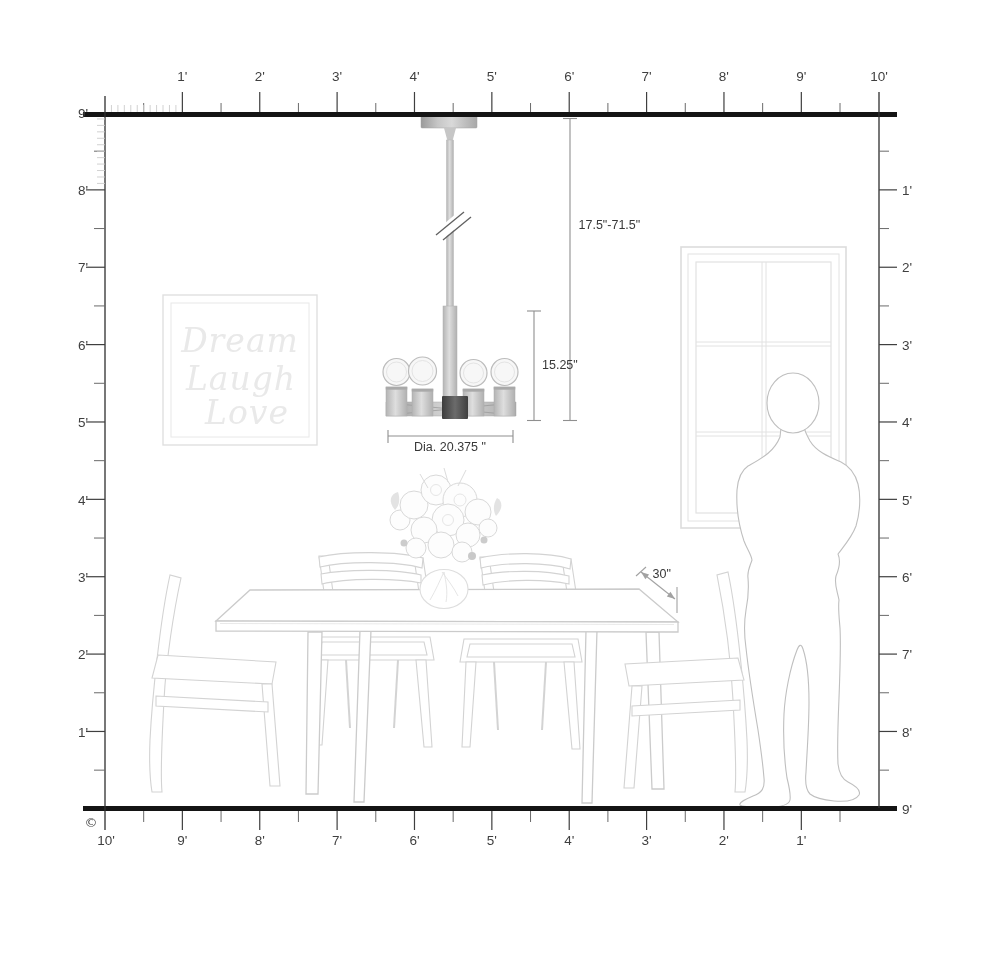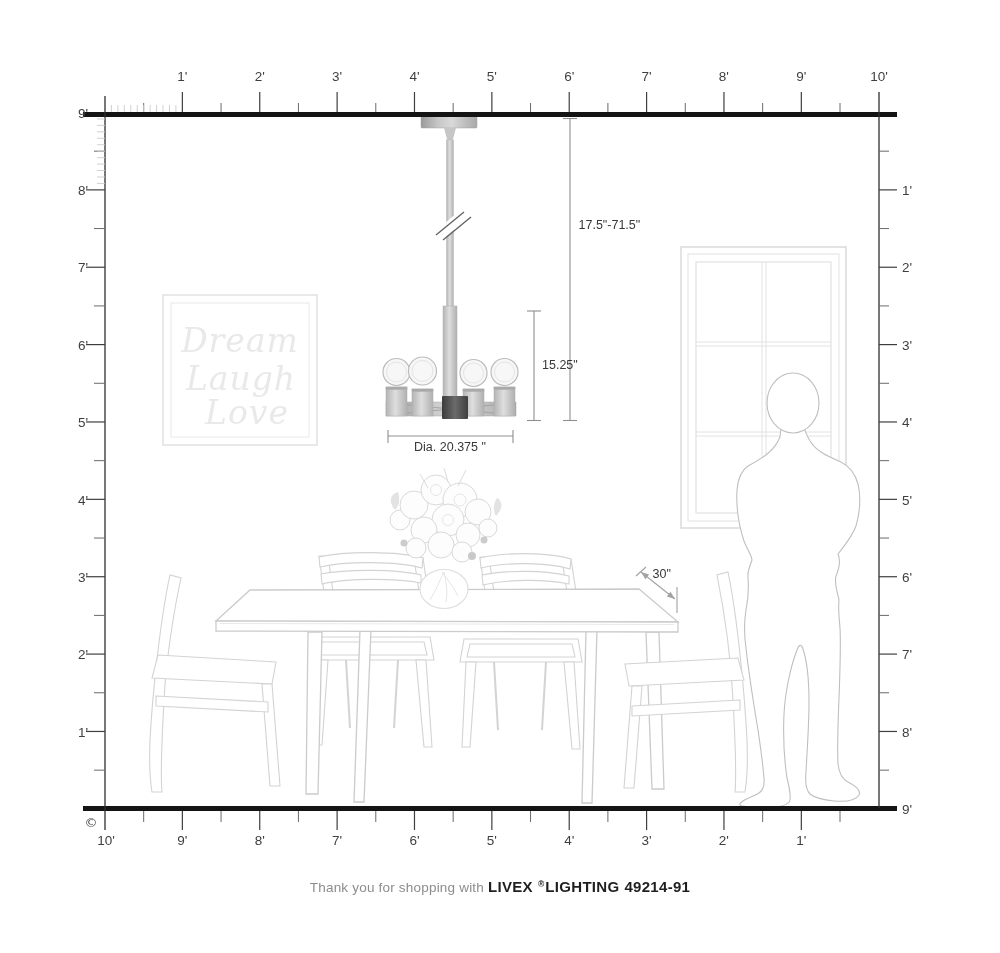--- a/index.html
+++ b/index.html
@@ -381,16 +381,13 @@
     <text class="ruler-label" x="902" y="504.5">5'</text>
     <text class="ruler-label" x="902" y="581.5">6'</text>
     <text class="ruler-label" x="902" y="659">7'</text>
     <text class="ruler-label" x="902" y="736.5">8'</text>
     <text class="ruler-label" x="902" y="814">9'</text>
   </g>
 
   <text class="copyright" x="91" y="827" text-anchor="middle">©</text>
 </svg>
 
-<div class="footer">
-  <span class="msg">Thank you for shopping with</span><span class="brand-strong">LIVEX</span><sup>®</sup><span class="brand-strong">LIGHTING</span><span class="brand-strong model">49214-91</span>
 </div>
-</div>
 
 </body></html>

